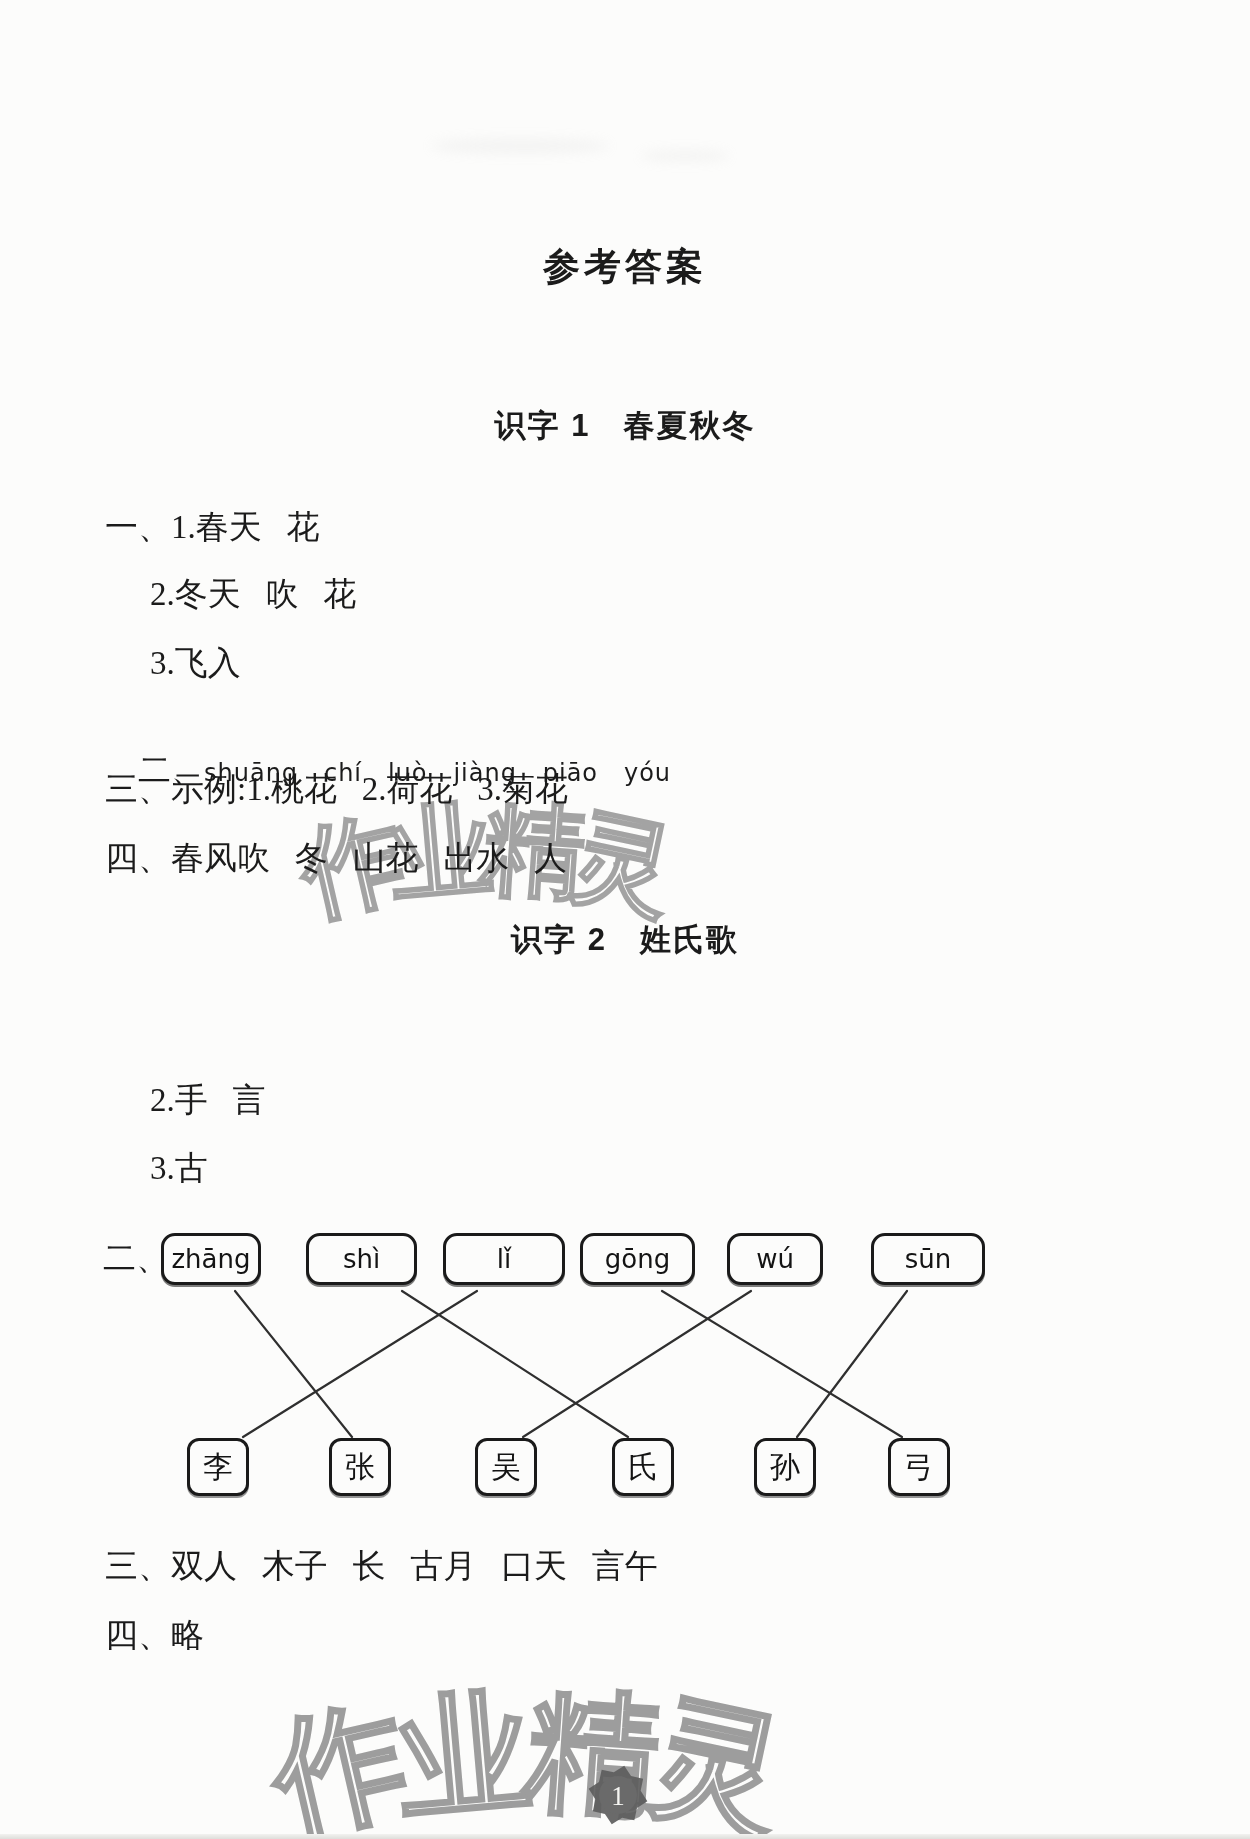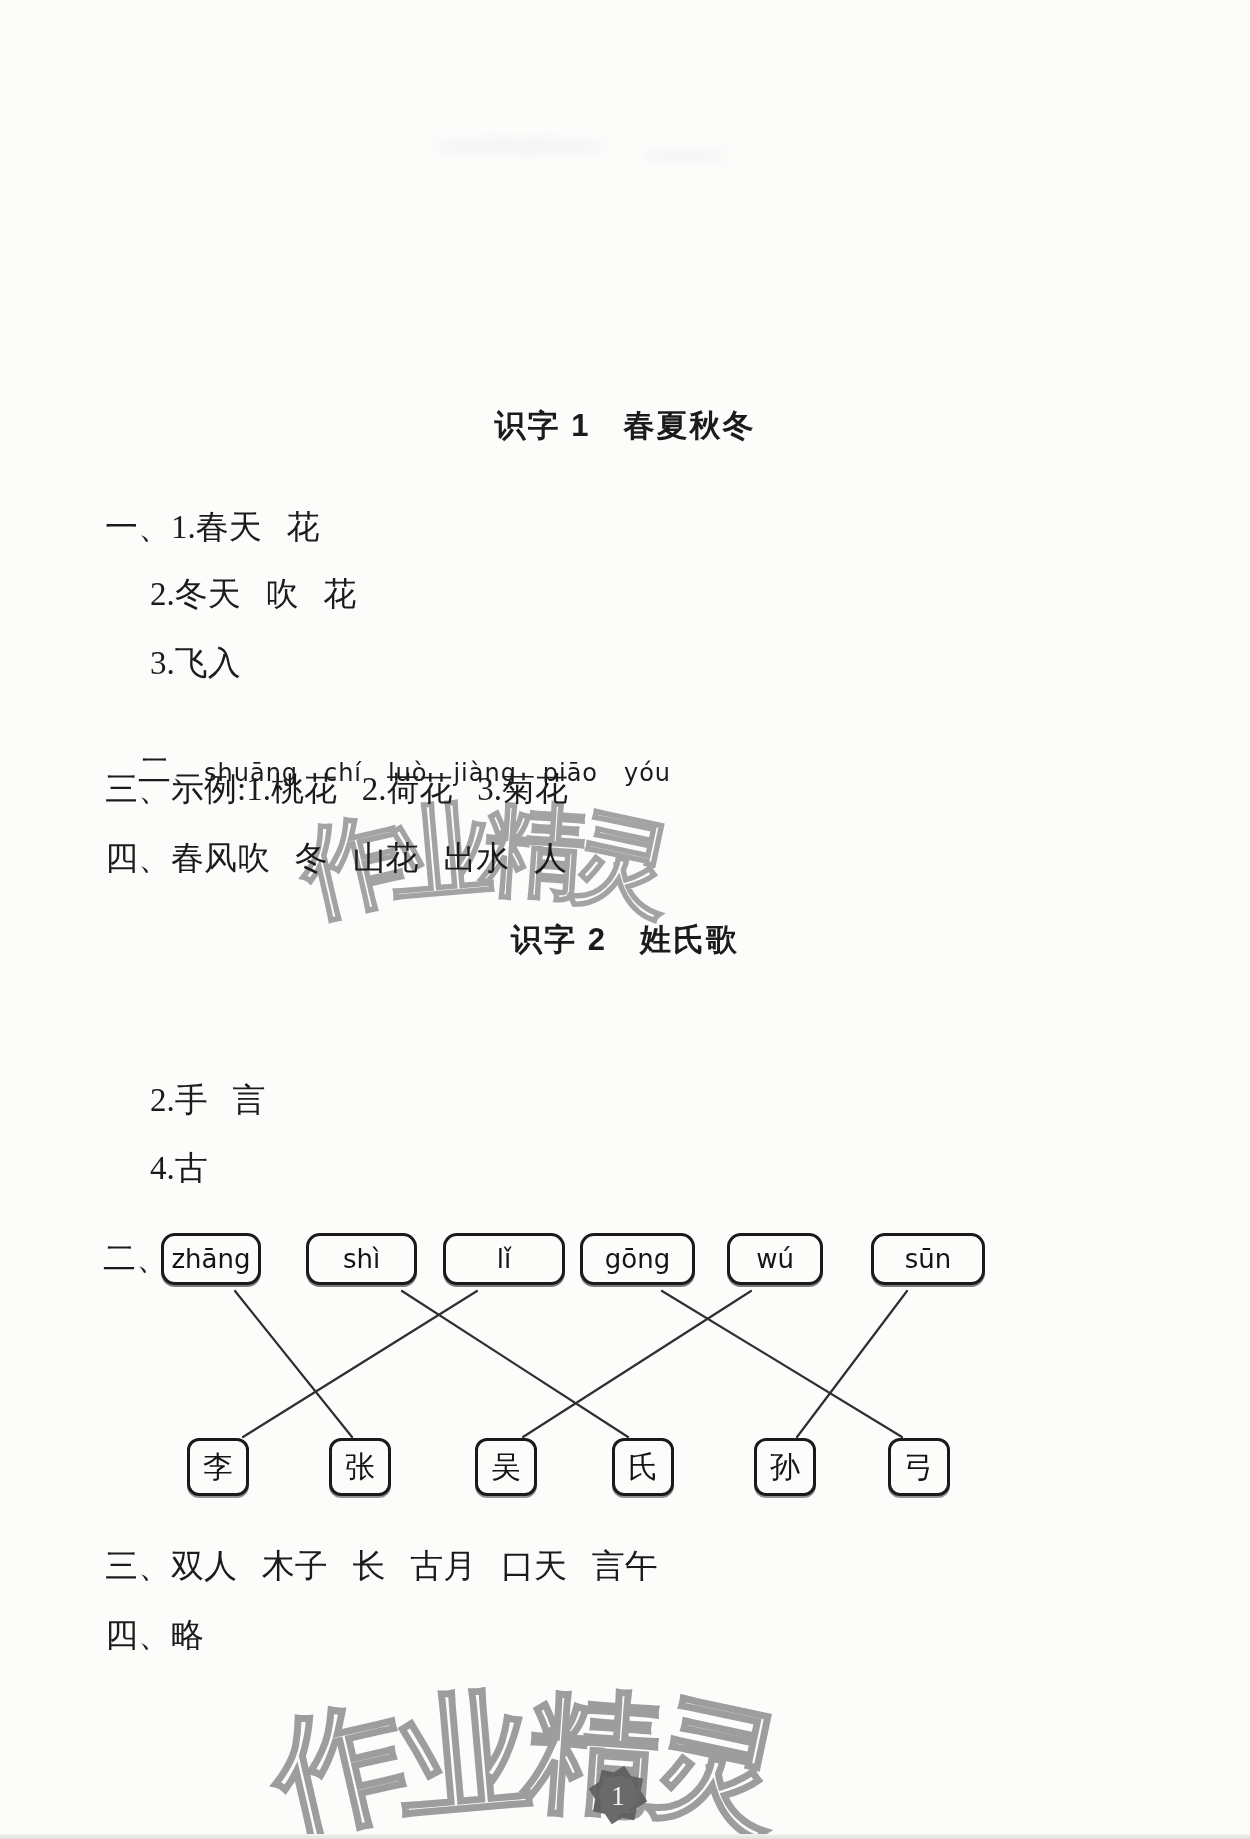--- a/index.html
+++ b/index.html
@@ -59,34 +59,35 @@
   <div class="smudge" style="left:640px;top:150px;width:90px;height:12px;"></div>
 
   <div class="wm wm-mid">
     <span>作</span><span>业</span><span>精</span><span>灵</span>
   </div>
 
   <div class="wm wm-bottom">
     <span>作</span><span>业</span><span>精</span><span>灵</span>
   </div>
 
+  <div class="center-line page-title">参考答案</div>
   <div class="center-line section-title sec1-title">识字 1　春夏秋冬</div>
   <div class="center-line section-title sec2-title">识字 2　姓氏歌</div>
 
   <div class="line" style="left:105px;top:505px;text-align:center;">一、1.春天   花</div>
   <div class="line" style="left:150px;top:572px;">2.冬天   吹   花</div>
   <div class="line" style="left:150px;top:641px;">3.飞入</div>
   <div class="line" style="left:105px;top:704px;">
     <span>二、</span><span class="pinyin-text">shuāng   chí   luò   jiàng   piāo   yóu</span>
   </div>
   <div class="line" style="left:105px;top:767px;">三、示例:1.桃花   2.荷花   3.菊花</div>
   <div class="line" style="left:105px;top:836px;">四、春风吹   冬   山花   出水   人</div>
 
   <div class="line" style="left:150px;top:1078px;">2.手   言</div>
-  <div class="line" style="left:150px;top:1146px;">4.古</div>
+  <div class="line" style="left:150px;top:1146px;">3.古</div>
   <div class="line" style="left:103px;top:1236px;">二、</div>
 
   <svg class="overlay">
     <line x1="235" y1="1291" x2="352" y2="1437" stroke="#2f2f2f" stroke-width="2.2" stroke-linecap="round"></line>
     <line x1="402" y1="1291" x2="628" y2="1437" stroke="#2f2f2f" stroke-width="2.2" stroke-linecap="round"></line>
     <line x1="477" y1="1291" x2="243" y2="1437" stroke="#2f2f2f" stroke-width="2.2" stroke-linecap="round"></line>
     <line x1="662" y1="1291" x2="902" y2="1437" stroke="#2f2f2f" stroke-width="2.2" stroke-linecap="round"></line>
     <line x1="751" y1="1291" x2="523" y2="1437" stroke="#2f2f2f" stroke-width="2.2" stroke-linecap="round"></line>
     <line x1="907" y1="1291" x2="797" y2="1437" stroke="#2f2f2f" stroke-width="2.2" stroke-linecap="round"></line>
   </svg>

